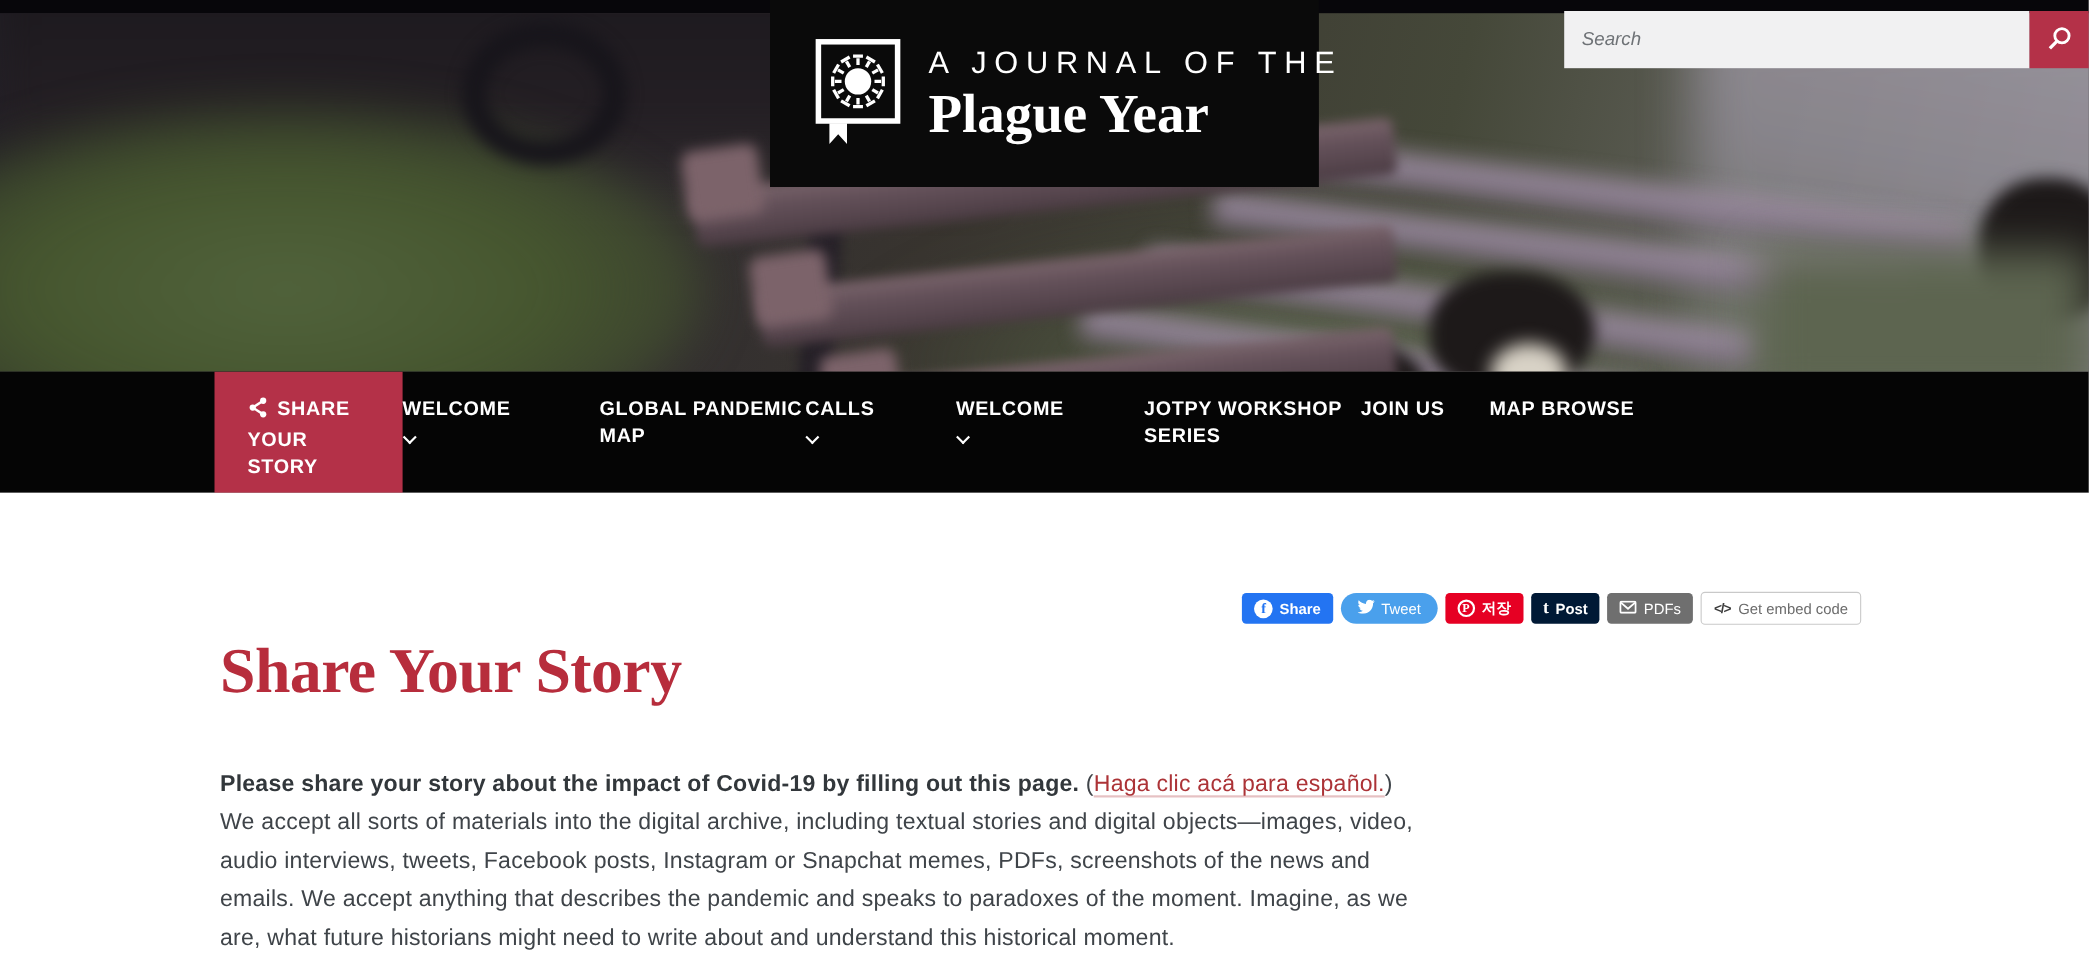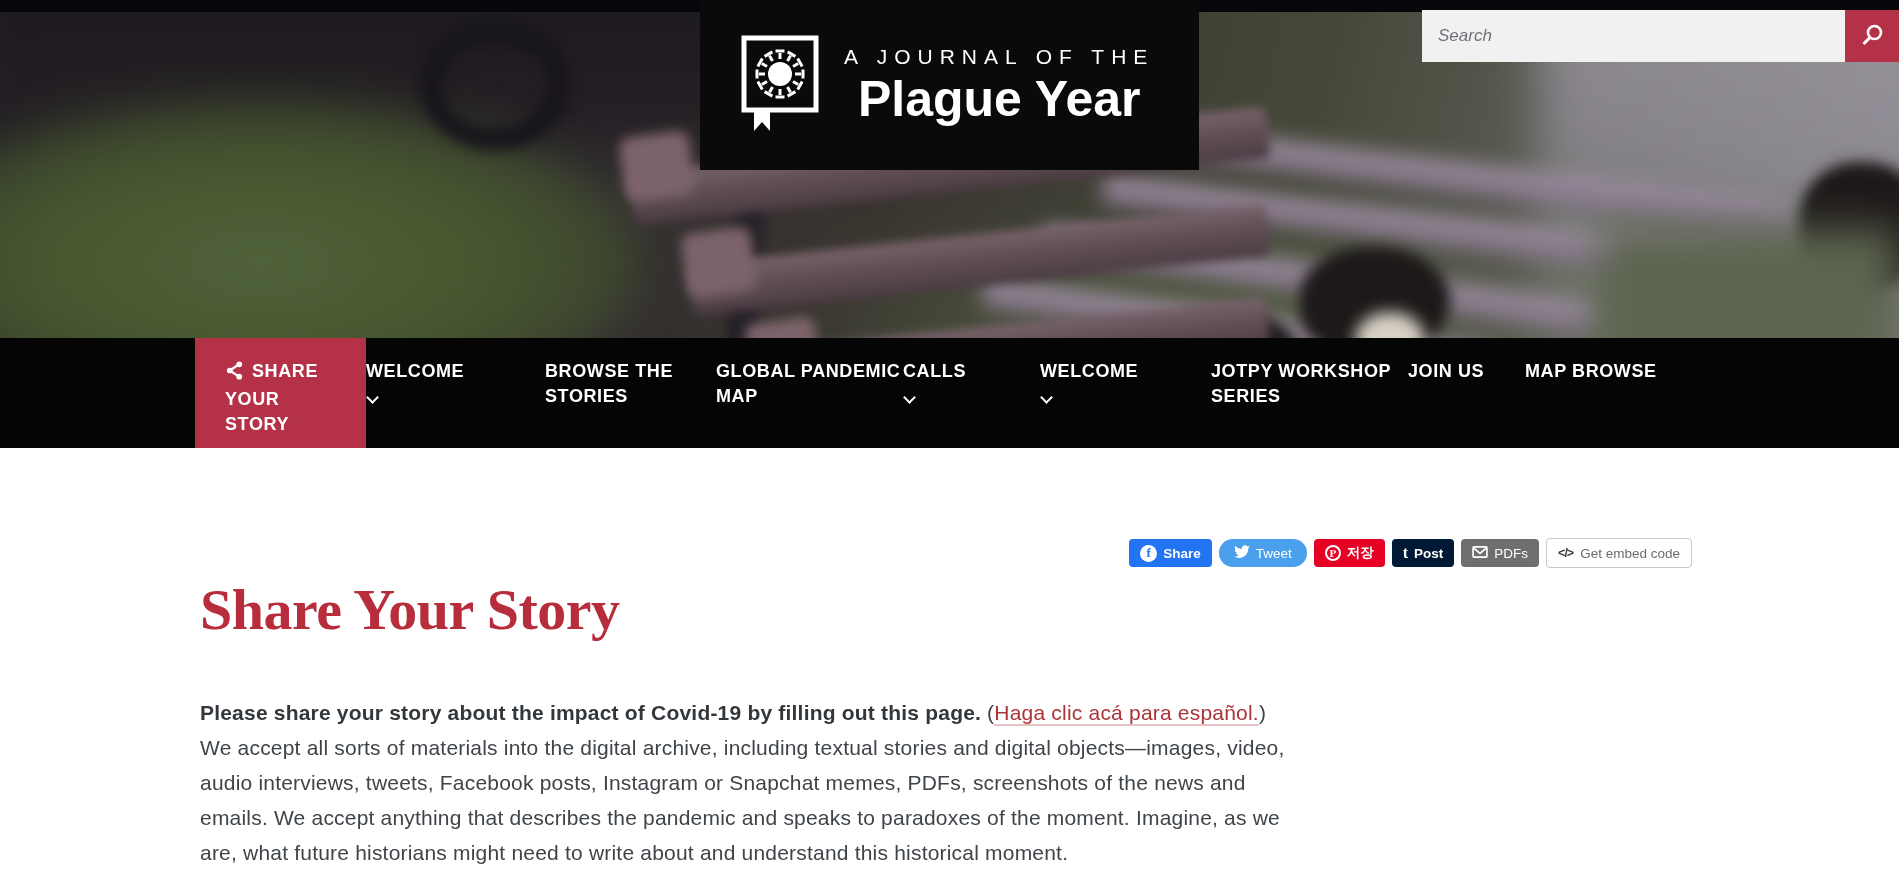--- a/index.html
+++ b/index.html
@@ -41,23 +41,23 @@
   .bird { background:#1d1919; border-radius:48% 52% 55% 45%; filter:blur(7px); }
   .ph-bird1 { left:1300px; top:235px; width:150px; height:110px; }
   .ph-bird1b { left:1355px; top:300px; width:70px; height:55px; background:#d8d2c6; border-radius:50%; filter:blur(8px); }
   .ph-bird2 { left:1165px; top:300px; width:130px; height:70px; }
   .ph-bird3 { right:-30px; top:150px; width:130px; height:130px; }
   .ph-green-right { right:0; bottom:-30px; width:300px; height:140px; background:#5d6550; filter:blur(20px); }
 
   
   .logo-box { position:absolute; left:700px; top:0; width:499px; height:170px; background:#0a0a0a;
               display:flex; align-items:center; padding-left:40px; gap:24px; }
-  .logo-text .l1 { color:#fff; font-size:21px; letter-spacing:7px; font-weight:400; white-space:nowrap; }
-  .logo-text .l2 { color:#fff; font-family:Liberation Sans, sans-serif; font-weight:700; font-size:50px;
-                   line-height:1.05; margin-top:4px; white-space:nowrap;text-align:center; }
+  .logo-text .l1 { color:#fff; font-size:28px; letter-spacing:7px; font-weight:400; white-space:nowrap; }
+  .logo-text .l2 { color:#fff; font-family:Liberation Serif, serif; font-weight:700; font-size:50px;
+                   line-height:1.05; margin-top:4px; white-space:nowrap; }
 
   
   .search-bar { position:absolute; right:0; top:10px; display:flex; height:52px; }
   .search-input { width:423px; height:52px; background:#f1f1f2; border:none; outline:none;
                   font-family:"Liberation Sans", sans-serif; font-style:italic; font-size:17px;
                   color:#44484c; padding:0 16px; }
   .search-input::placeholder { color:#6e7276; font-style:italic; }
   .search-btn { width:54px; height:52px; background:var(--accent-red,#b43148); border:none; cursor:pointer;
                 display:flex; align-items:center; justify-content:center; }
 
@@ -218,23 +218,20 @@
           <circle cx="15" cy="3.5" r="3" fill="#fff"></circle>
           <circle cx="5" cy="10" r="3" fill="#fff"></circle>
           <circle cx="15" cy="16.5" r="3" fill="#fff"></circle>
         </svg>
       </span><span>SHARE YOUR STORY</span>
     </div>
     <div class="nav-item ni-welcome">
       <span>WELCOME</span><br>
       <span class="chev"></span>
     </div>
-    <div class="nav-item ni-browse">
-      <span>BROWSE THE STORIES</span>
-    </div>
     <div class="nav-item ni-global">
       <span>GLOBAL PANDEMIC MAP</span>
     </div>
     <div class="nav-item ni-calls">
       <span>CALLS</span><br>
       <span class="chev"></span>
     </div>
     <div class="nav-item ni-exhibits">
       <span>WELCOME</span><br>
       <span class="chev"></span>

